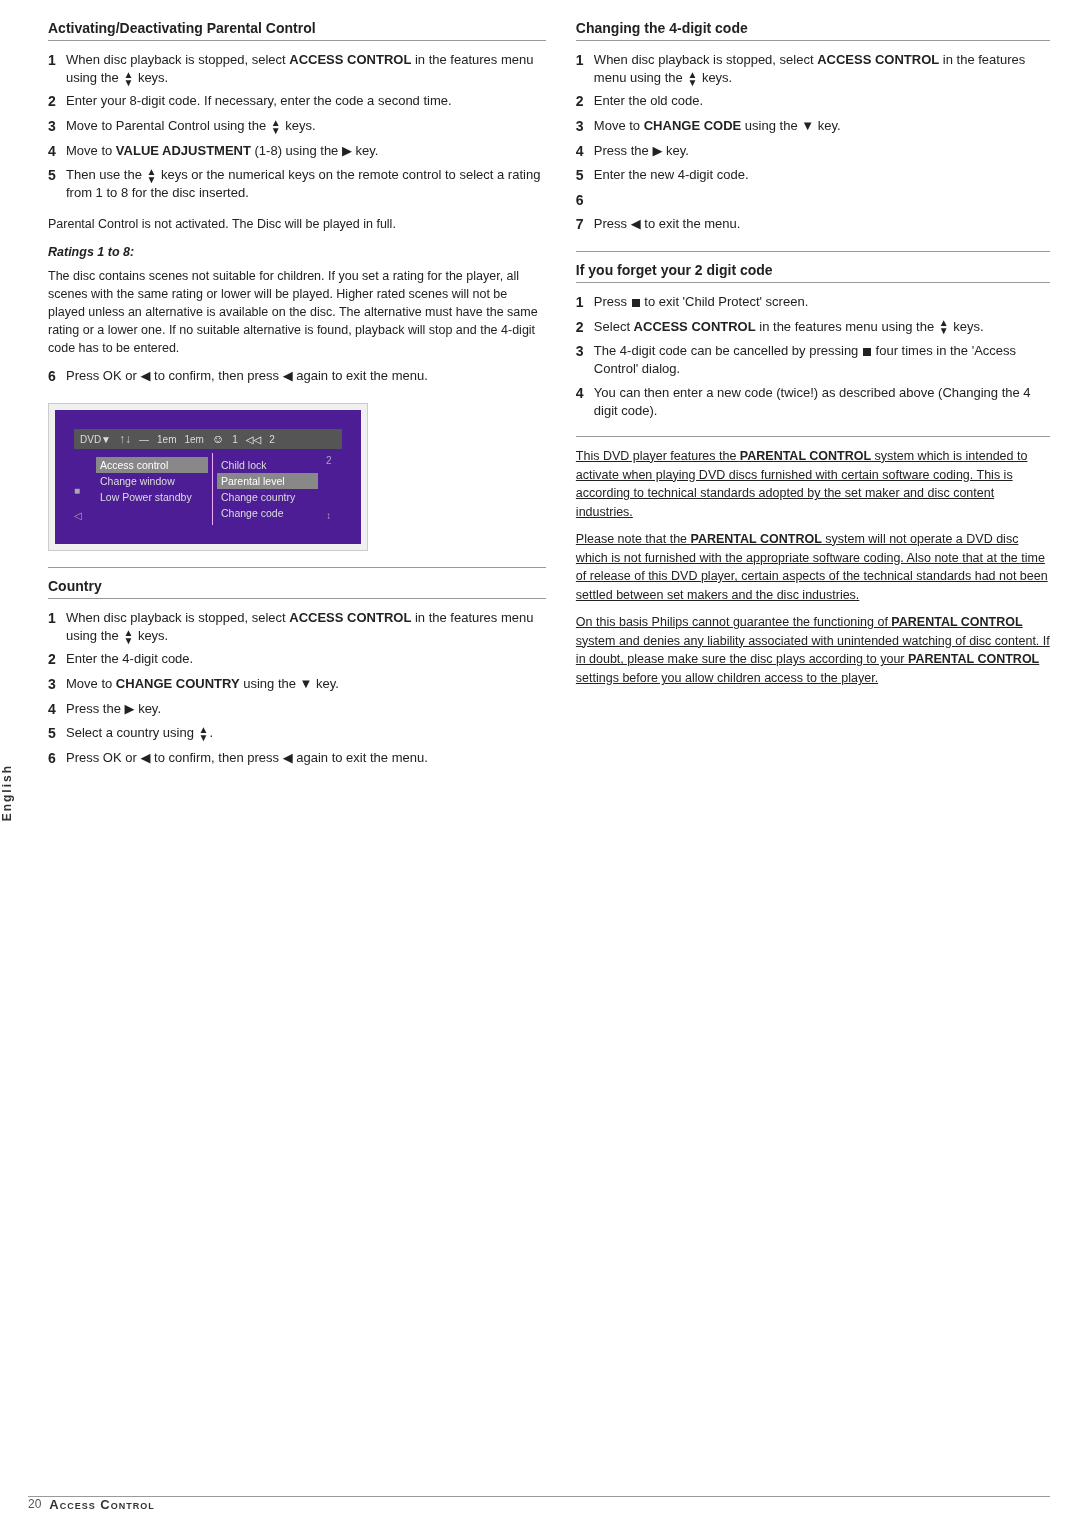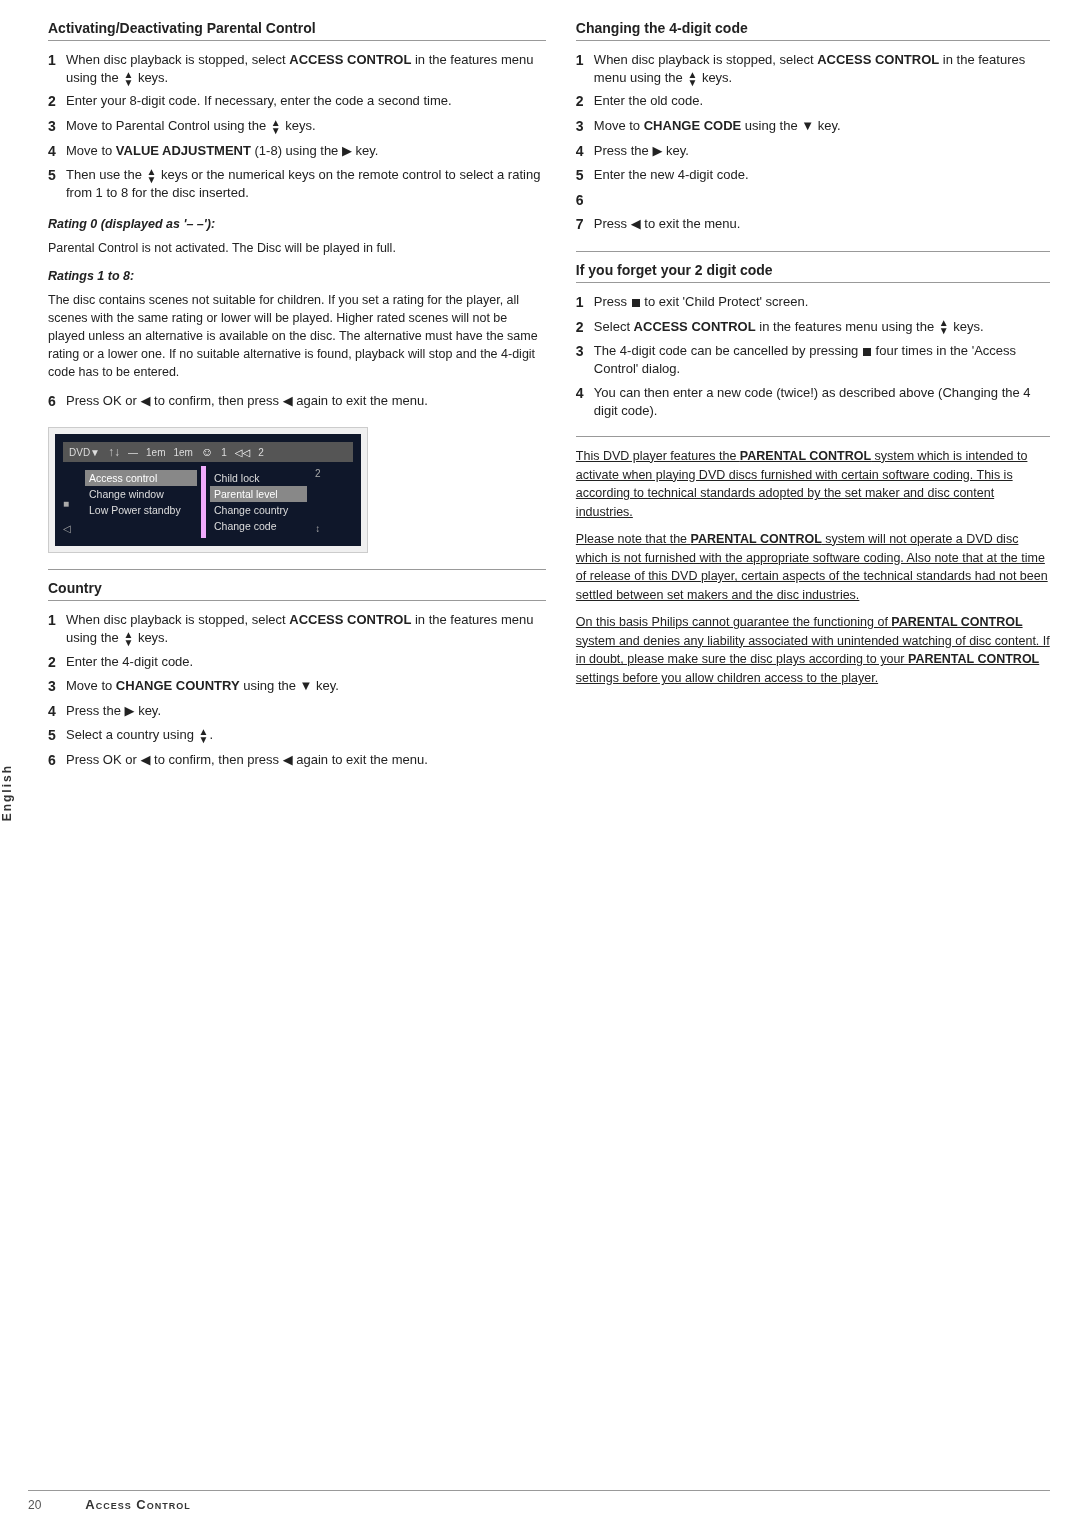--- a/index.html
+++ b/index.html
@@ -94,24 +94,24 @@
       margin-bottom: 2px;
     }
     .dvd-menu-img {
       margin: 16px 0;
       border: 1px solid #ccc;
       background: #f0f0f0;
       padding: 6px;
       width: 320px;
     }
     .dvd-menu-inner {
-      background: #0f172a;
+      background: #4c1d95;
       color: #fff;
       font-size: 11px;
-      padding: 8px;
+      padding: 19px;
     }
     .dvd-top-bar {
       display: flex;
       align-items: center;
       gap: 8px;
       background: #555;
       padding: 3px 6px;
       margin-bottom: 4px;
     }
     .dvd-icon {
@@ -122,21 +122,21 @@
       font-size: 10px;
       color: #ddd;
     }
     .dvd-col1 {
       width: 120px;
       padding: 4px;
     }
     .dvd-col2 {
       width: 110px;
       padding: 4px;
-      border-left: 5px solid #f0abfc;
+      border-left: 1px solid #f0abfc;
     }
     .dvd-menu-item {
       font-size: 10.5px;
       color: #ddd;
       padding: 2px 4px;
       cursor: default;
     }
     .dvd-menu-item.highlighted {
       background: #888;
       color: #fff;
@@ -148,24 +148,21 @@
       border: none;
       border-top: 1.5px solid #999;
       margin: 16px 0 10px 0;
     }
     .footer-bar {
       position: absolute;
       bottom: 16px;
       left: 28px;
       right: 30px;
       border-top: 1.5px solid #999;
-      padding-top: 6px;
-      display: flex;
-      align-items: center;
-      gap: 36px;
+      display: flex;
     }
     .footer-page {
       font-size: 12px;
       color: #555;
       margin-right: 8px;
     }
     .footer-title {
       font-size: 13px;
       font-variant: small-caps;
       font-weight: bold;
@@ -227,21 +224,20 @@
           <span class="step-num">4</span>
           <span class="step-text">Move to <strong>VALUE ADJUSTMENT</strong> (1-8) using the ▶ key.</span>
         </li>
         <li>
           <span class="step-num">5</span>
           <span class="step-text">Then use the <span class="updown-arrow">▲<br>▼</span> keys or the numerical keys on the remote control to select a rating from 1 to 8 for the disc inserted.</span>
         </li>
       </ul>
 
       <div class="note-block">
-        <p class="note-title">Rating 0 (displayed as '– –'):</p>
         <p>Parental Control is not activated. The Disc will be played in full.</p>
       </div>
 
       <div class="note-block">
         <p class="note-title">Ratings 1 to 8:</p>
         <p>The disc contains scenes not suitable for children. If you set a rating for the player, all scenes with the same rating or lower will be played. Higher rated scenes will not be played unless an alternative is available on the disc. The alternative must have the same rating or a lower one. If no suitable alternative is found, playback will stop and the 4-digit code has to be entered.</p>
       </div>
 
       <ul class="step-list">
         <li>

